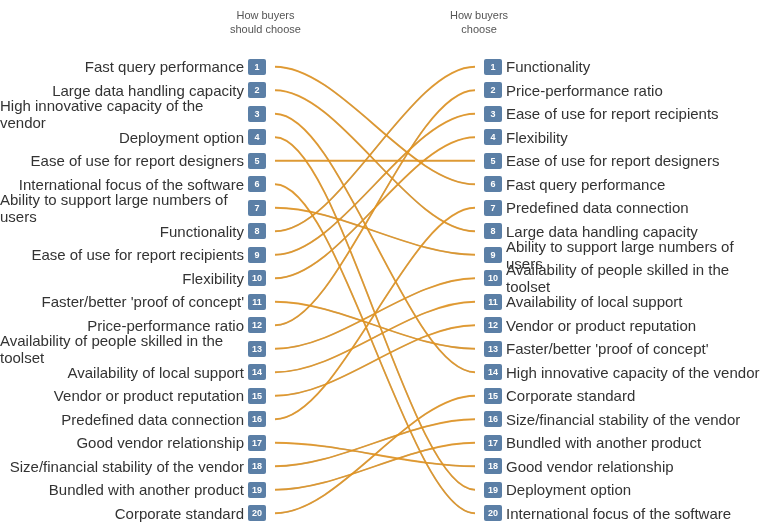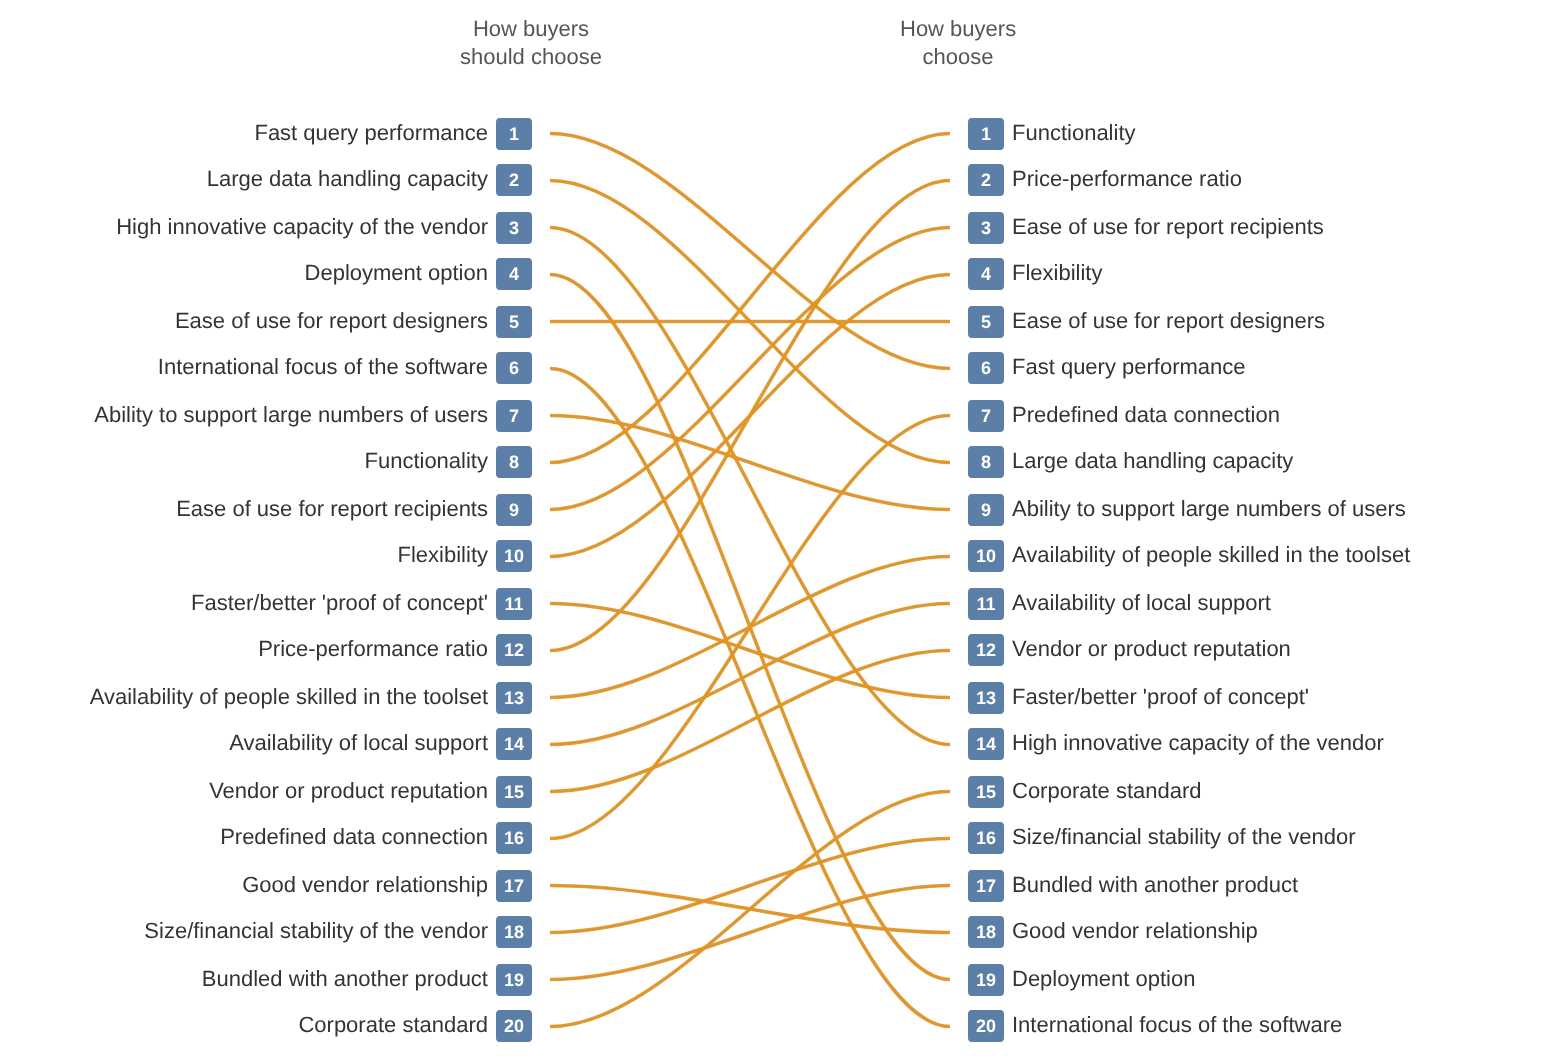--- a/index.html
+++ b/index.html
@@ -54,21 +54,21 @@
     }
     .left-labels .label-row {
       justify-content: flex-end;
       padding-right: 4px;
     }
     .right-labels .label-row {
       justify-content: flex-start;
       padding-left: 4px;
     }
     .label-text {
-      font-size: 11px;
+      font-size: 15px;
       color: #333;
     }
     .badge {
       display: inline-flex;
       align-items: center;
       justify-content: center;
       width: 18px;
       height: 16px;
       font-size: 9px;
       font-weight: bold;

